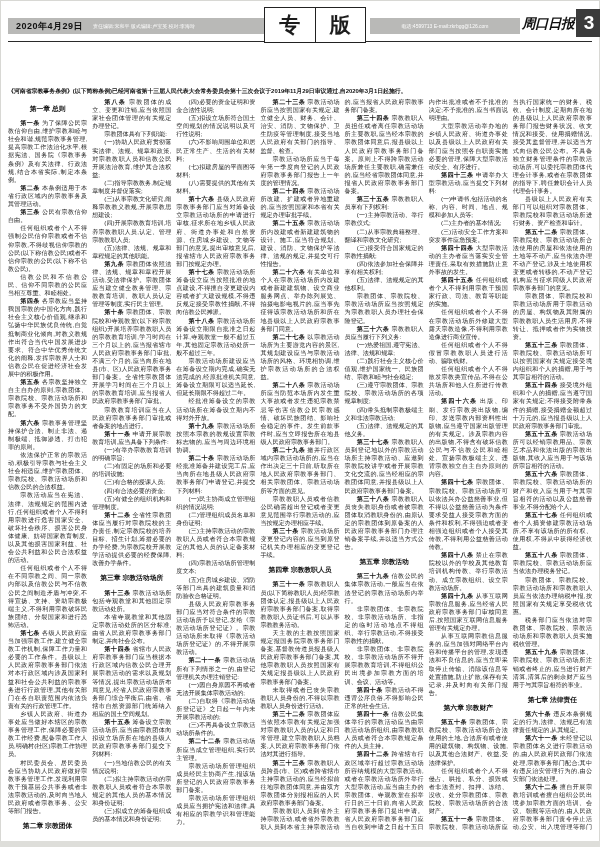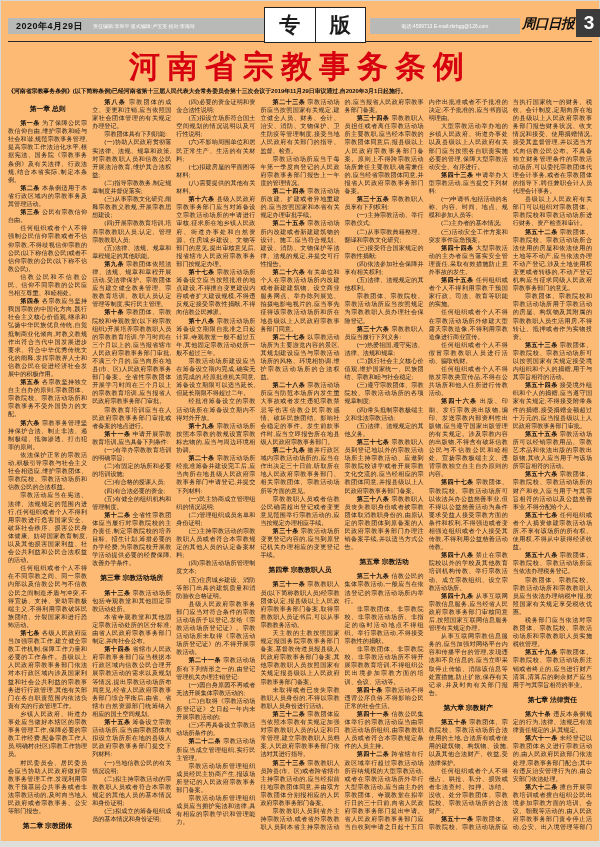--- a/index.html
+++ b/index.html
@@ -1,17 +1,17 @@
 <!DOCTYPE html>
 <html><head>
 <meta charset="utf-8">
 <style>
   html,body{margin:0;padding:0;background:#e9e9e7;}
   .page{
-    position:relative;width:600px;height:847px;background:#fdba74;
+    position:relative;width:600px;height:847px;background:#ffffff;
     margin:0 auto;overflow:hidden;
     font-family:"Liberation Sans","DejaVu Sans",sans-serif;color:#1a1a1a;
     box-shadow:inset 0 0 0 1px #d8d8d4;
   }
   
   .masthead{position:absolute;left:8px;top:9px;width:584px;height:32px;border-bottom:1.6px solid #2a2a2a;}
   .bar-left{position:absolute;left:0;top:9px;width:256px;height:16px;background:#b9b9b7;display:flex;align-items:center;}
   .date{font-size:9px;font-weight:bold;color:#111;padding-left:8px;white-space:nowrap;letter-spacing:.5px;}
   .credits{font-size:5px;color:#fdfdfd;margin-left:10px;white-space:nowrap;overflow:hidden;}
   .edition-box{
@@ -66,21 +66,20 @@
       <div class="edition-cell">专</div>
       <div class="edition-cell">版</div>
     </div>
     <div class="bar-right">
       <span class="contact">电话:4599713    E-mail:zkrbgg@126.com</span>
     </div>
     <div class="paper-name">周口日报</div>
     <div class="page-no">3</div>
   </div>
 
-  <div class="doc-title" id="doc-title" style="color: rgb(214, 0, 15);">河南省宗教事务条例</div>
 
   <div class="doc-intro">《河南省宗教事务条例》(以下简称条例)已经河南省第十三届人民代表大会常务委员会第十三次会议于2019年11月29日审议通过,自2020年3月1日起施行。</div>
 
   <div class="body-columns" id="body-columns">
       <div class="chap">第一章 总则</div>
       <div class="para"><b>第一条 </b>为了保障公民宗教信仰自由,维护宗教和睦与社会和谐,规范宗教事务管理,提高宗教工作法治化水平,根据宪法、国务院《宗教事务条例》及有关法律、行政法规,结合本省实际,制定本条例。</div>
       <div class="para"><b>第二条 </b>本条例适用于本省行政区域内的宗教事务及其管理活动。</div>
       <div class="para"><b>第三条 </b>公民有宗教信仰自由。</div>
       <div class="para">任何组织或者个人不得强制公民信仰宗教或者不信仰宗教,不得歧视信仰宗教的公民(以下称信教公民)或者不信仰宗教的公民(以下称不信教公民)。</div>
       <div class="para">信教公民和不信教公民、信仰不同宗教的公民应当相互尊重、和睦相处。</div>

